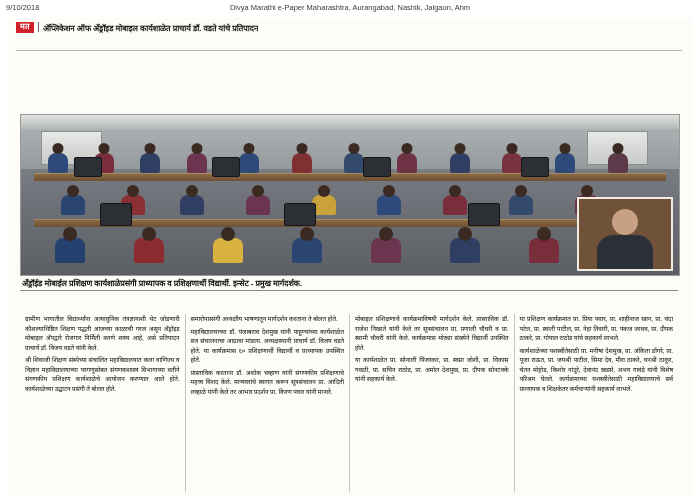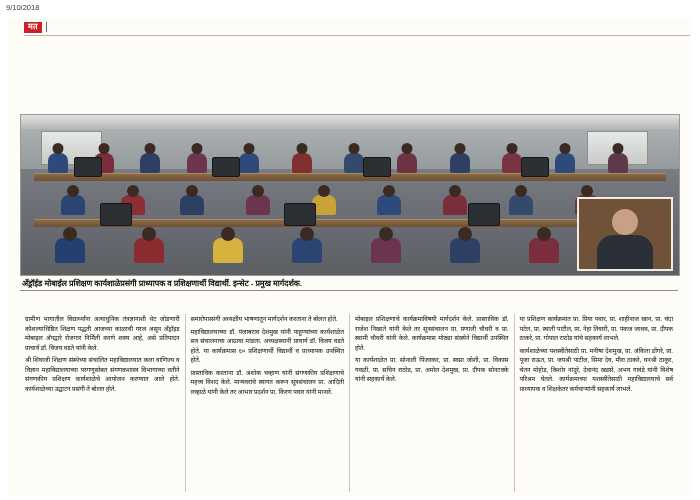--- a/index.html
+++ b/index.html
@@ -52,29 +52,29 @@
     position: absolute;
     left: 8px;
     top: 18px;
     width: 684px;
     height: 478px;
     background: #fdfcf7;
   }
   
   .masthead {
     position: absolute;
-    left: 16px;
+    left: 8px;
     top: 2px;
     width: 666px;
     height: 14px;
     display: flex;
     align-items: center;
     gap: 4px;
     border-bottom: 1px solid #b9b5ad;
-    padding-bottom: 1px;
+    padding-bottom: 16px;
   }
   .logo-box {
     background: #cf2027;
     color: #ffffff;
     font-size: 8px;
     font-weight: bold;
     padding: 1px 4px 2px 4px;
     letter-spacing: .3px;
     line-height: 1;
     font-family: "Liberation Sans", sans-serif;
@@ -246,27 +246,29 @@
   .col + .col { border-left: 1px solid #c8c5bd; }
   .col p { margin: 0 0 3px 0; }
 </style>
 </head>
 <body>
 
 <div class="page">
 
   <div class="topbar">
     <span class="date">9/10/2018</span>
+    <span class="site">Divya Marathi e-Paper Maharashtra, Aurangabad, Nashik, Jalgaon, Ahm</span>
   </div>
 
   <div class="sheet">
 
     <div class="masthead">
       <span class="logo-box">मत</span>
       <span class="masthead-sep"></span>
+      <span class="masthead-line">अ‍ॅप्लिकेशन ऑफ अँड्रॉइड मोबाइल कार्यशाळेत प्राचार्य डॉ. वडते यांचे प्रतिपादन</span>
     </div>
 
     <div class="headline">
     </div>
 
     <div class="photo">
       <div class="room"></div>
       <div class="backwall"></div>
       <div class="ceil"></div>
       <div class="window" style="left:3%"></div>

